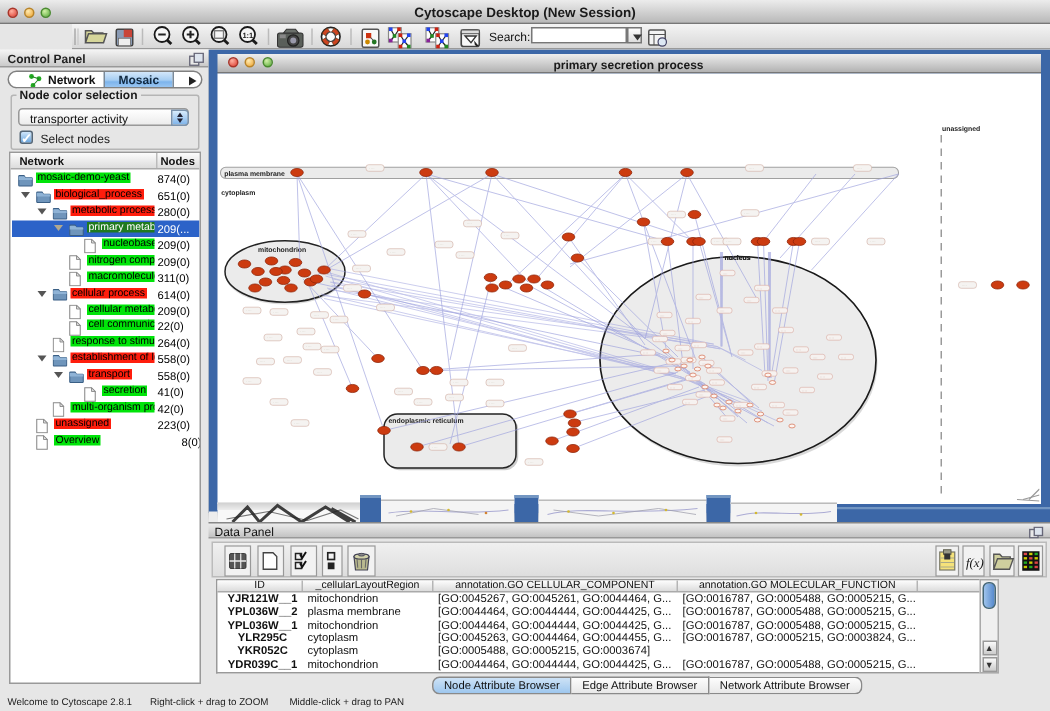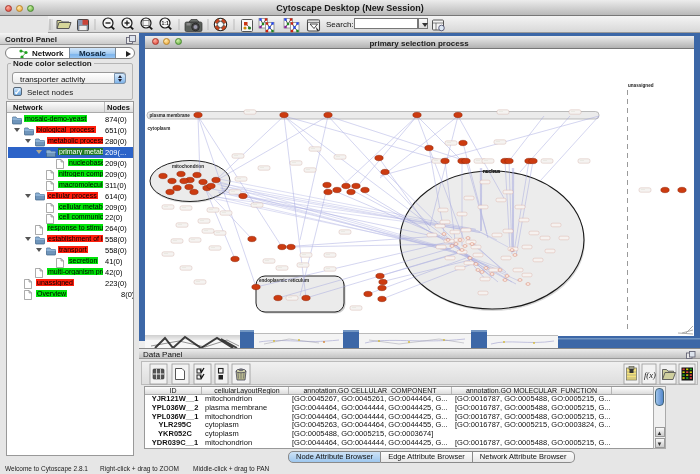--- a/index.html
+++ b/index.html
@@ -380,21 +380,21 @@
           </g>
         <rect x="419" y="9" width="142" height="9" fill="#3c67a7"></rect>
         <rect x="419" y="8" width="142" height="1.5" fill="#7396c2"></rect>
       </svg>
     </div>
     <div id="netwin">
       <div id="netwin-tb">
         <div class="tl" style="left:7px;top:2.2px;width:7px;height:7px;background:radial-gradient(circle at 35% 30%,#ffb0a0,#dd3d30);border:0.5px solid #a8352a;"></div>
         <div class="tl" style="left:18.5px;top:2.2px;width:7px;height:7px;background:radial-gradient(circle at 35% 30%,#ffeab0,#eda430);border:0.5px solid #b8842a;"></div>
         <div class="tl" style="left:30px;top:2.2px;width:7px;height:7px;background:radial-gradient(circle at 35% 30%,#d2f0a8,#57aa38);border:0.5px solid #4a8a30;"></div>
-        <div class="title">primary selection process</div>
+        <div class="title">primary secretion process</div>
       </div>
       <div id="canvas">
           <svg id="netsvg" width="548" height="286" viewBox="0 0 548 286" style="position:absolute;left:0;top:0;">
             <rect x="2.0" y="62.5" width="452" height="7.5" rx="3.5" fill="#ebebeb" stroke="#a0a0a0" stroke-width="0.7"></rect>
             <text x="4.5" y="68.0" font-size="4.6" font-weight="bold" fill="#222">plasma membrane</text>
             <text x="2.5" y="81.0" font-size="4.6" font-weight="bold" fill="#222">cytoplasm</text>
             <ellipse cx="45.0" cy="133.5" rx="40" ry="20.5" fill="#00000022"></ellipse>
             <ellipse cx="45.0" cy="132.0" rx="40" ry="20.5" fill="#ebebeb" stroke="#222" stroke-width="1"></ellipse>
             <text x="27.0" y="119.0" font-size="4.6" font-weight="bold" fill="#222">mitochondrion</text>
             <ellipse cx="348.0" cy="193.0" rx="92" ry="69" fill="#00000026"></ellipse>

